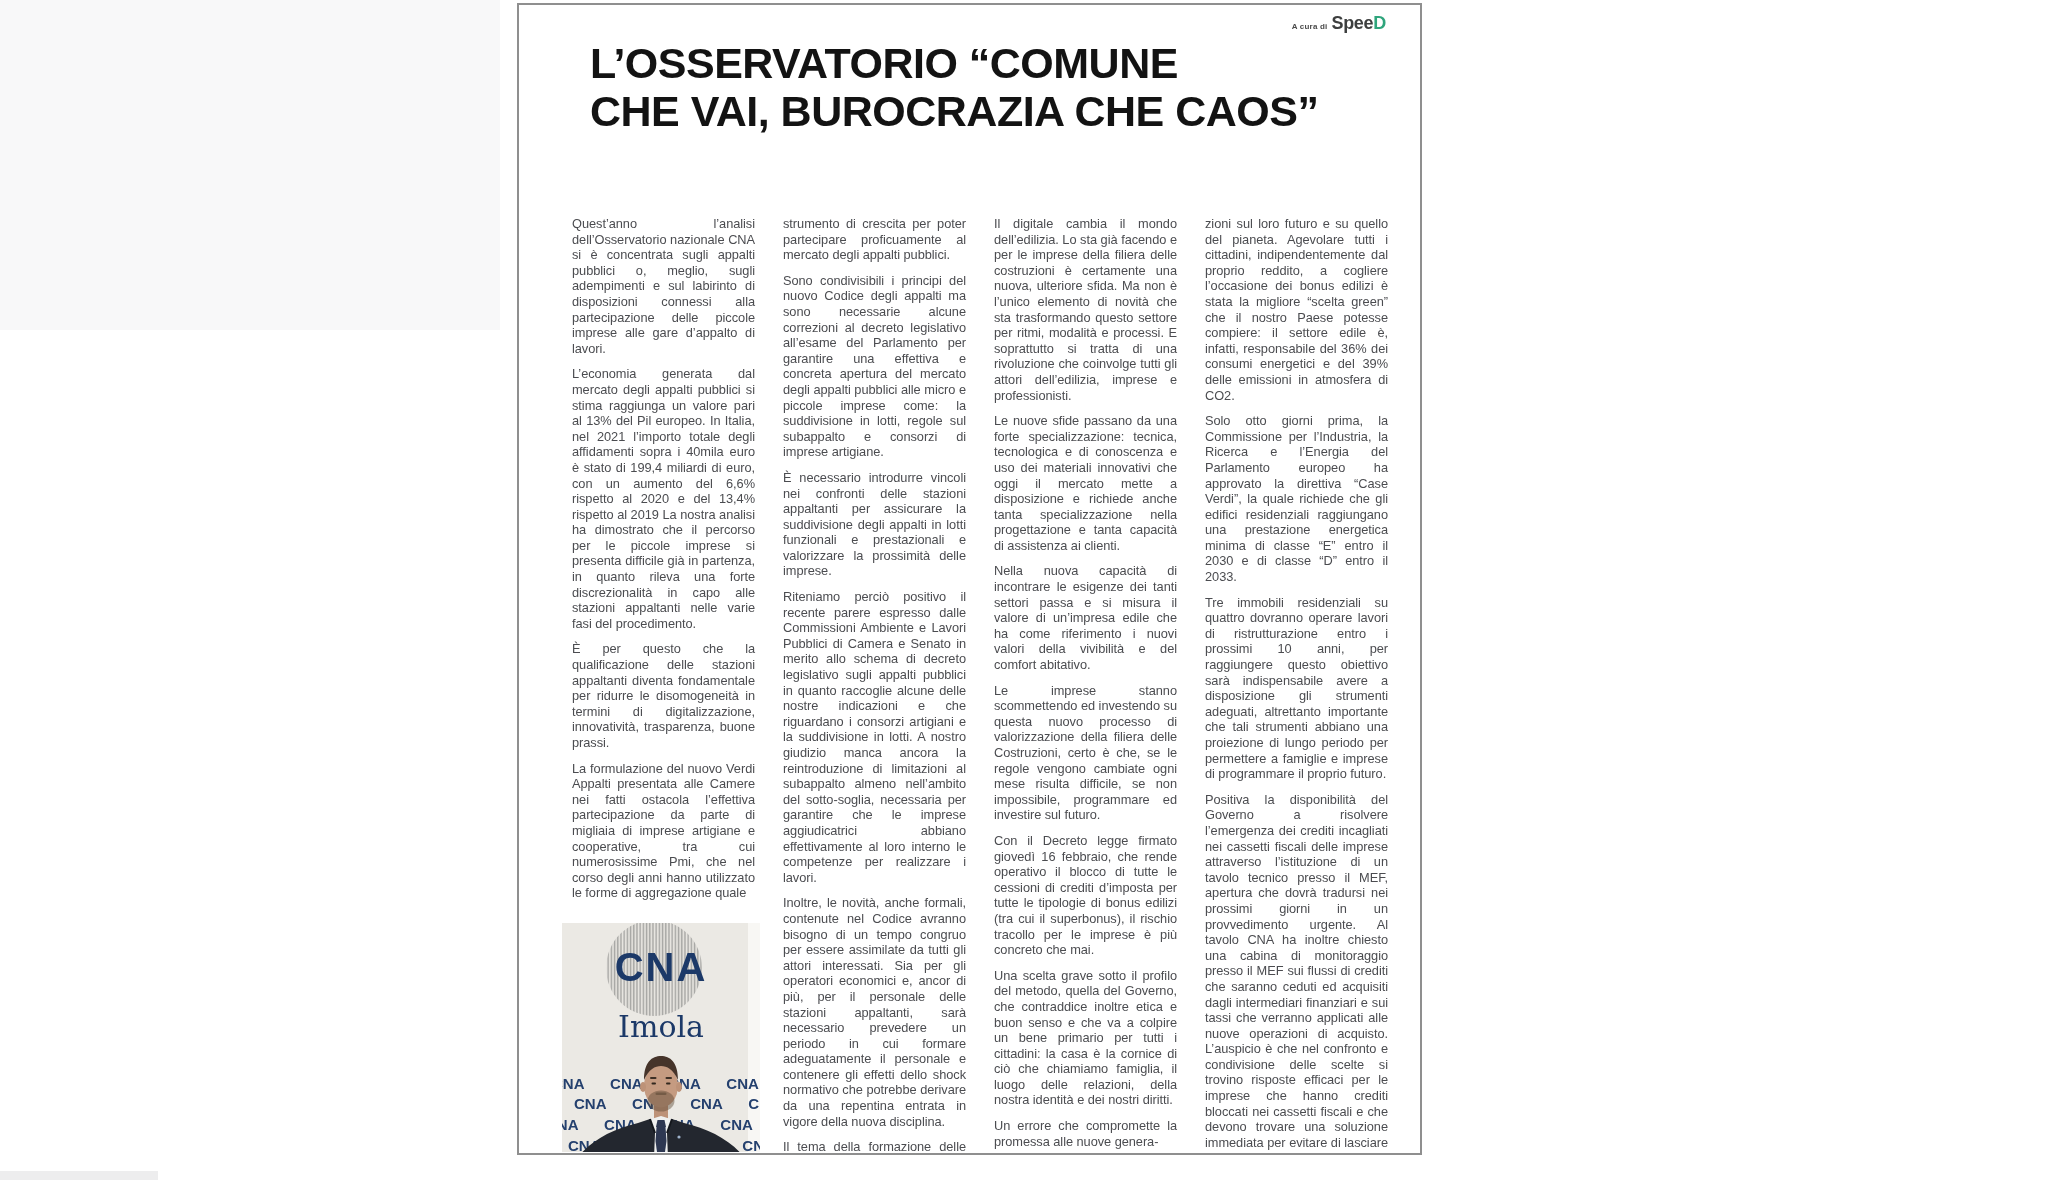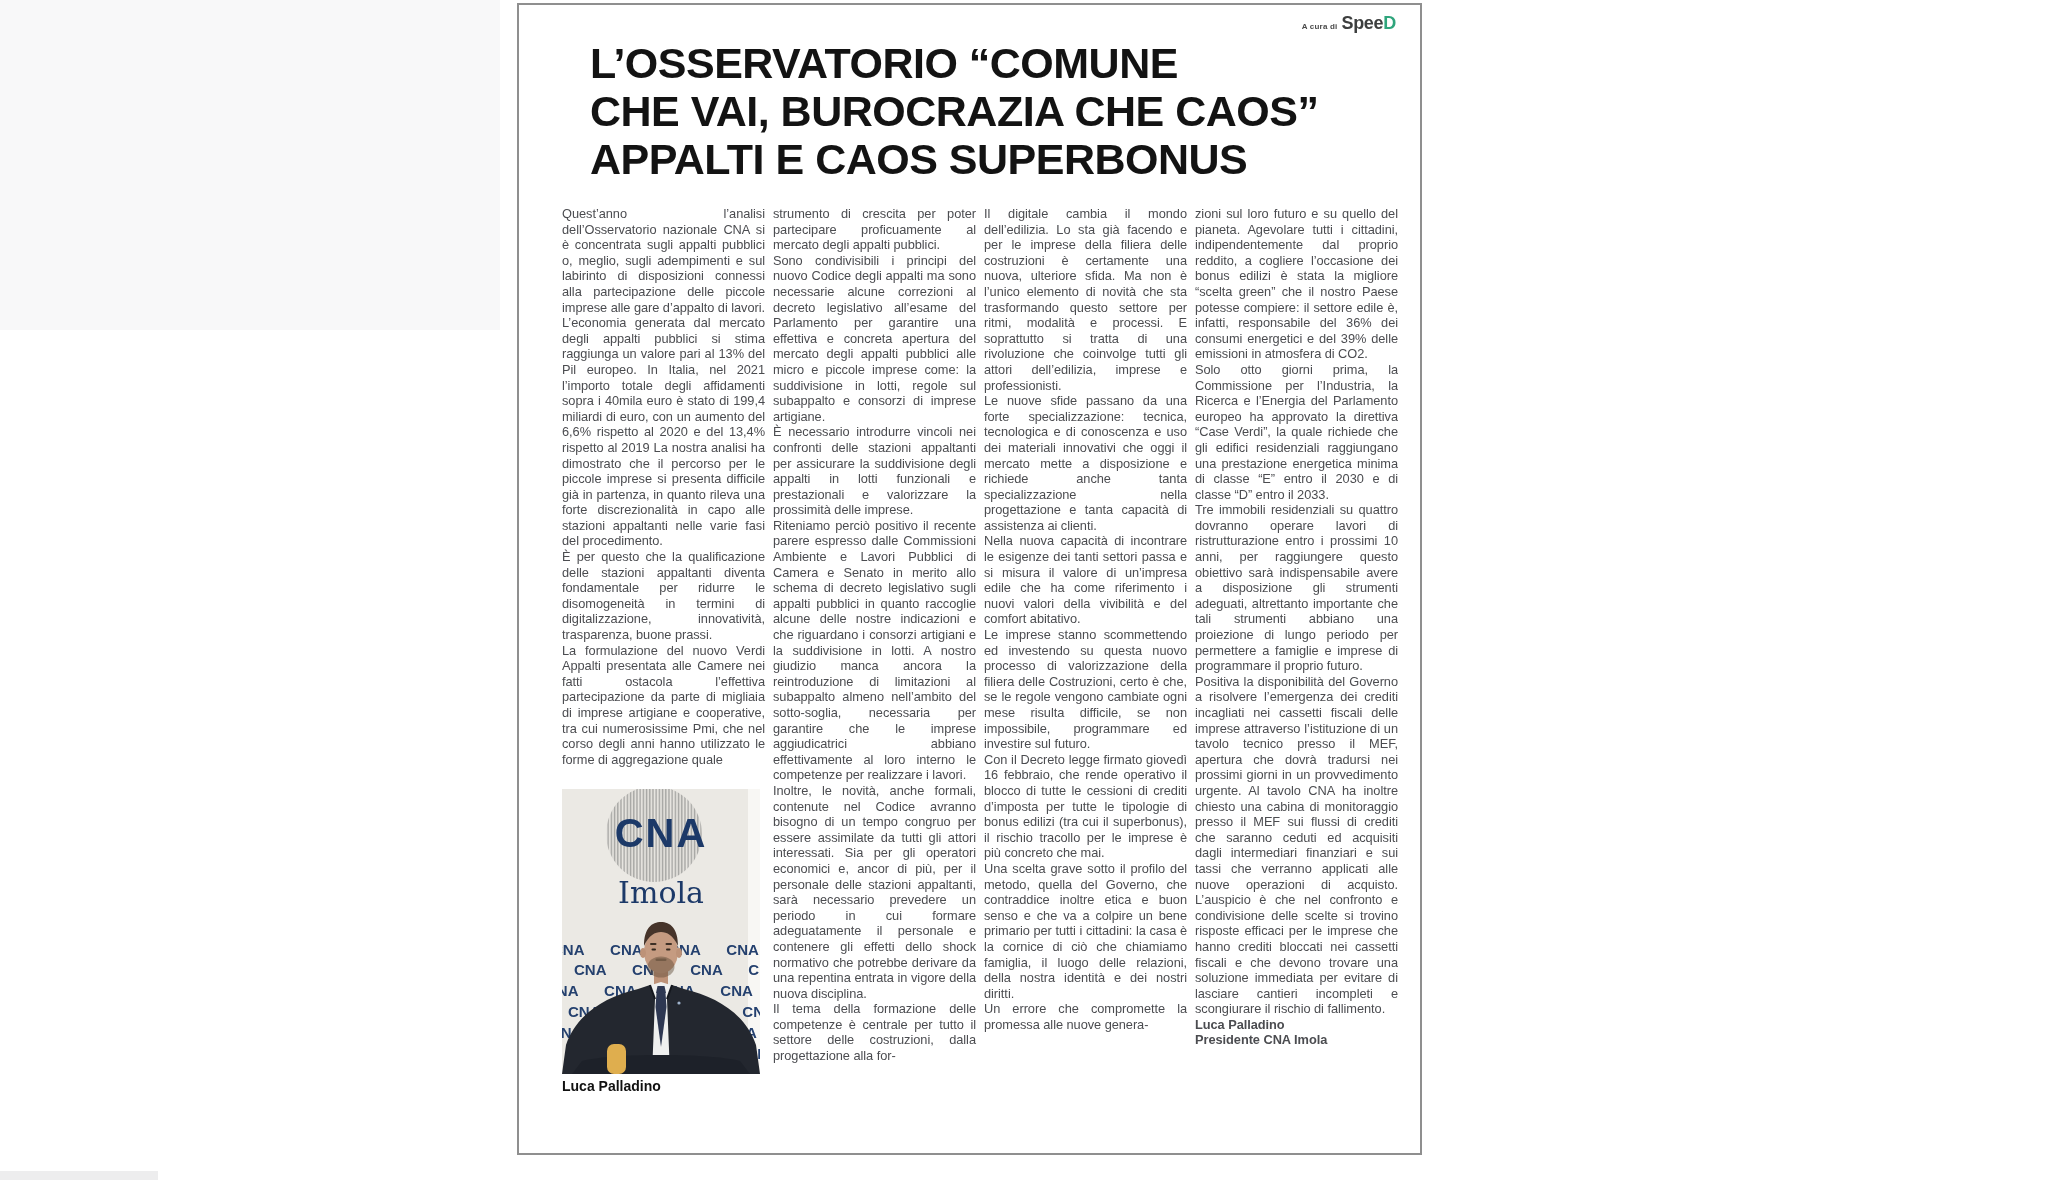--- a/index.html
+++ b/index.html
@@ -4,34 +4,34 @@
 <style>
   html,body{margin:0;padding:0;background:#ffffff;}
   #canvas{position:relative;width:2048px;height:1180px;background:#ffffff;overflow:hidden;
           font-family:"Liberation Sans","DejaVu Sans",sans-serif;}
   .corner-block{position:absolute;left:0;top:0;width:500px;height:330px;background:#f8f8f9;}
   .bottom-strip{position:absolute;left:0;top:1171px;width:158px;height:9px;background:#ededee;}
 
   .page{position:absolute;left:517px;top:3px;width:905px;height:1152px;background:#ffffff;
         border:2px solid #8f8f8f;box-sizing:border-box;}
 
-  .brand{position:absolute;top:8px;right:24px;display:flex;align-items:baseline;gap:4px;}
+  .brand{position:absolute;top:8px;right:34px;display:flex;align-items:baseline;gap:4px;}
   .brand-prefix{font-size:8px;font-weight:bold;color:#4a4a4a;letter-spacing:.2px;}
   .brand-name{font-size:18px;font-weight:bold;letter-spacing:-.3px;}
   .brand-dark{color:#3d3f3f;}
   .brand-accent{color:#2fa57c;}
 
   .headline{position:absolute;left:43px;top:34px;width:800px;color:#131313;
             font-weight:bold;font-size:43px;line-height:48px;letter-spacing:-.5px;margin-left:28px;}
   .headline div{white-space:nowrap;}
 
   .cols{position:absolute;left:43px;top:201px;width:836px;height:946px;
         display:flex;gap:8px;overflow:hidden;}
   .col{width:203px;flex:0 0 203px;}
-  .col p{margin:0;font-size:12.8px;line-height:15.6px;color:#4b4c50;
+  .col p{margin:10px;font-size:12.8px;line-height:15.6px;color:#4b4c50;
          text-align:justify;letter-spacing:-.05px;}
   .sig{margin:0;font-size:13px;line-height:16px;font-weight:bold;color:#121212;}
 
   .photo-wrap{margin-top:22px;width:198px;}
   .photo-wrap svg{display:block;}
   .photo-caption{margin-top:4px;font-size:14px;font-weight:bold;color:#111111;}
 </style>
 </head>
 <body>
 
@@ -42,21 +42,20 @@
   <div class="page">
 
     <div class="brand">
       <span class="brand-prefix">A cura di</span>
       <span class="brand-name"><span class="brand-dark">Spee</span><span class="brand-accent">D</span></span>
     </div>
 
     <div class="headline">
       <div>L’OSSERVATORIO “COMUNE</div>
       <div>CHE VAI, BUROCRAZIA CHE CAOS”</div>
-      <div>APPALTI E CAOS SUPERBONUS</div>
     </div>
 
     <div class="cols">
 
       <div class="col">
         <p>Quest’anno l’analisi dell’Osservatorio nazionale CNA si è concentrata sugli appalti pubblici o, meglio, sugli adempimenti e sul labirinto di disposizioni connessi alla partecipazione delle piccole imprese alle gare d’appalto di lavori.</p>
         <p>L’economia generata dal mercato degli appalti pubblici si stima raggiunga un valore pari al 13% del Pil europeo. In Italia, nel 2021 l’importo totale degli affidamenti sopra i 40mila euro è stato di 199,4 miliardi di euro, con un aumento del 6,6% rispetto al 2020 e del 13,4% rispetto al 2019 La nostra analisi ha dimostrato che il percorso per le piccole imprese si presenta difficile già in partenza, in quanto rileva una forte discrezionalità in capo alle stazioni appaltanti nelle varie fasi del procedimento.</p>
         <p>È per questo che la qualificazione delle stazioni appaltanti diventa fondamentale per ridurre le disomogeneità in termini di digitalizzazione, innovatività, trasparenza, buone prassi.</p>
         <p>La formulazione del nuovo Verdi Appalti presentata alle Camere nei fatti ostacola l’effettiva partecipazione da parte di migliaia di imprese artigiane e cooperative, tra cui numerosissime Pmi, che nel corso degli anni hanno utilizzato le forme di aggregazione quale</p>
 

